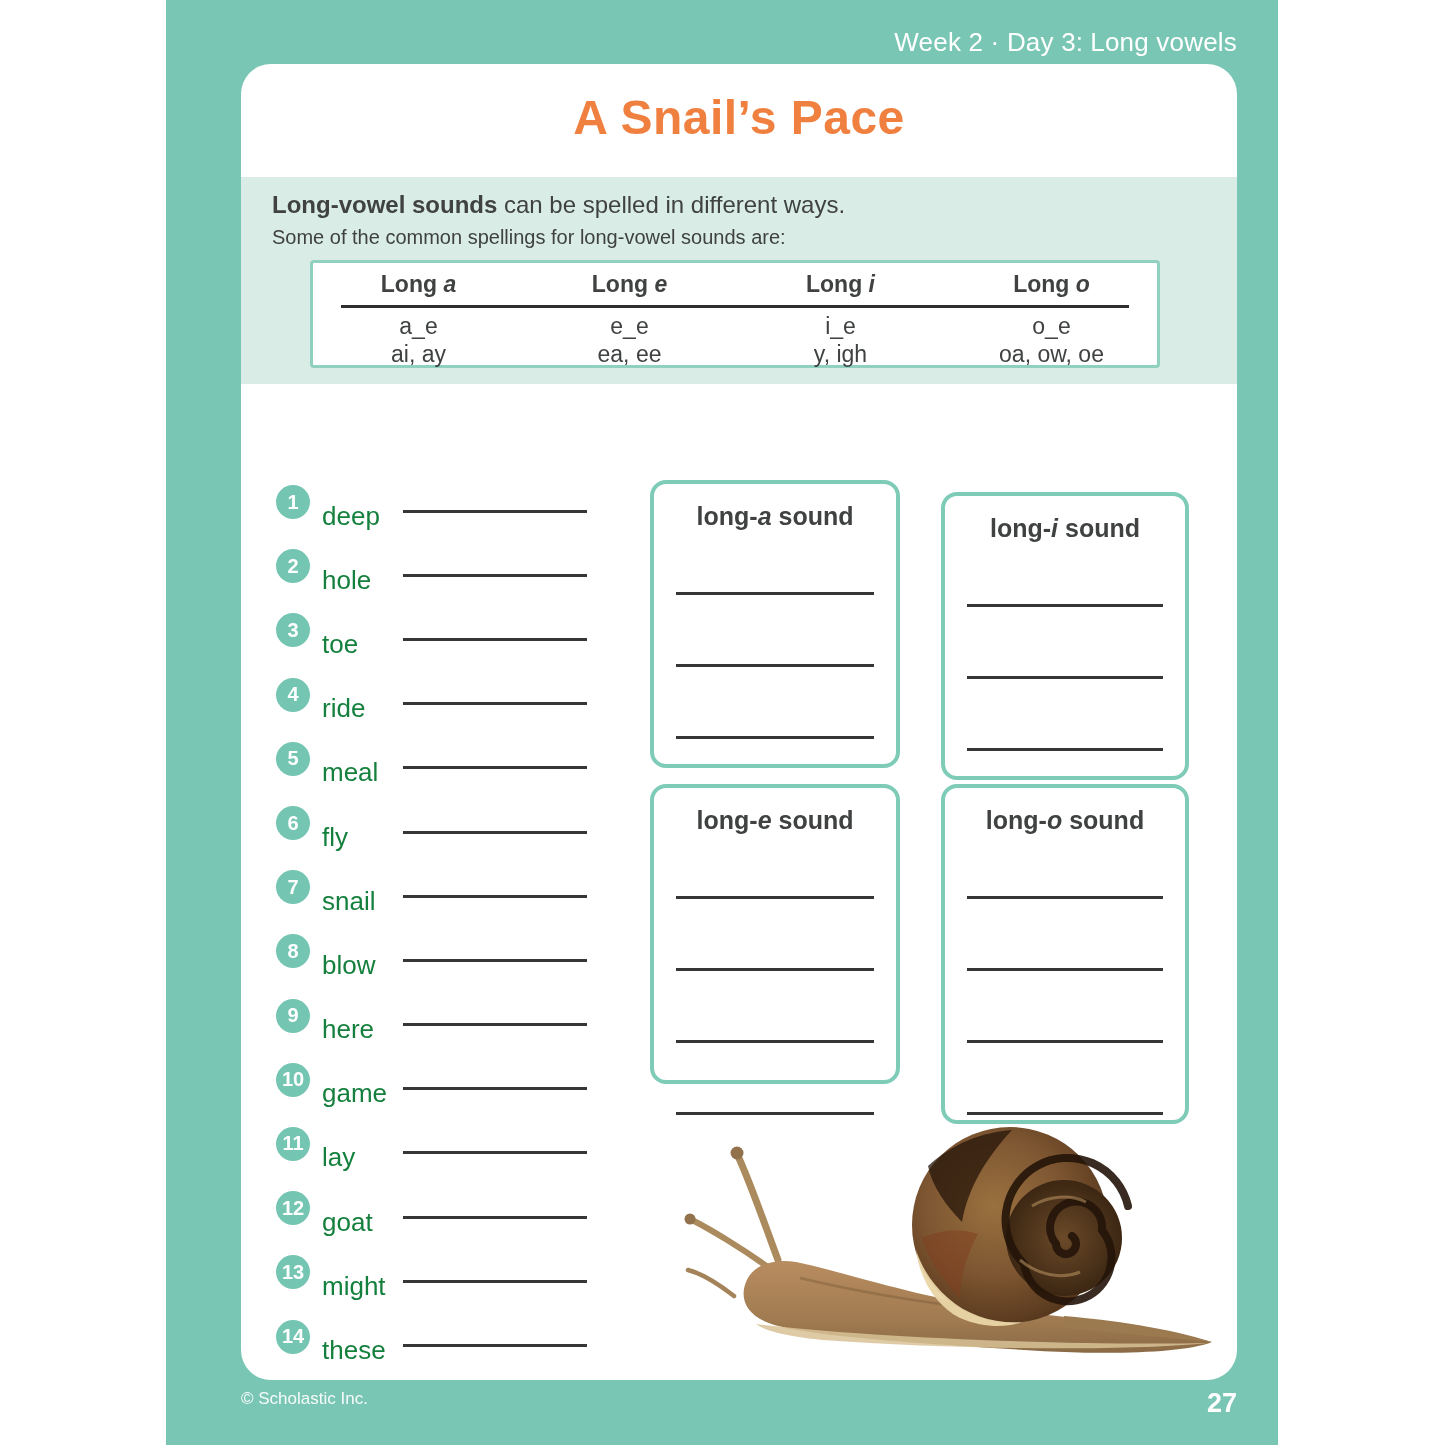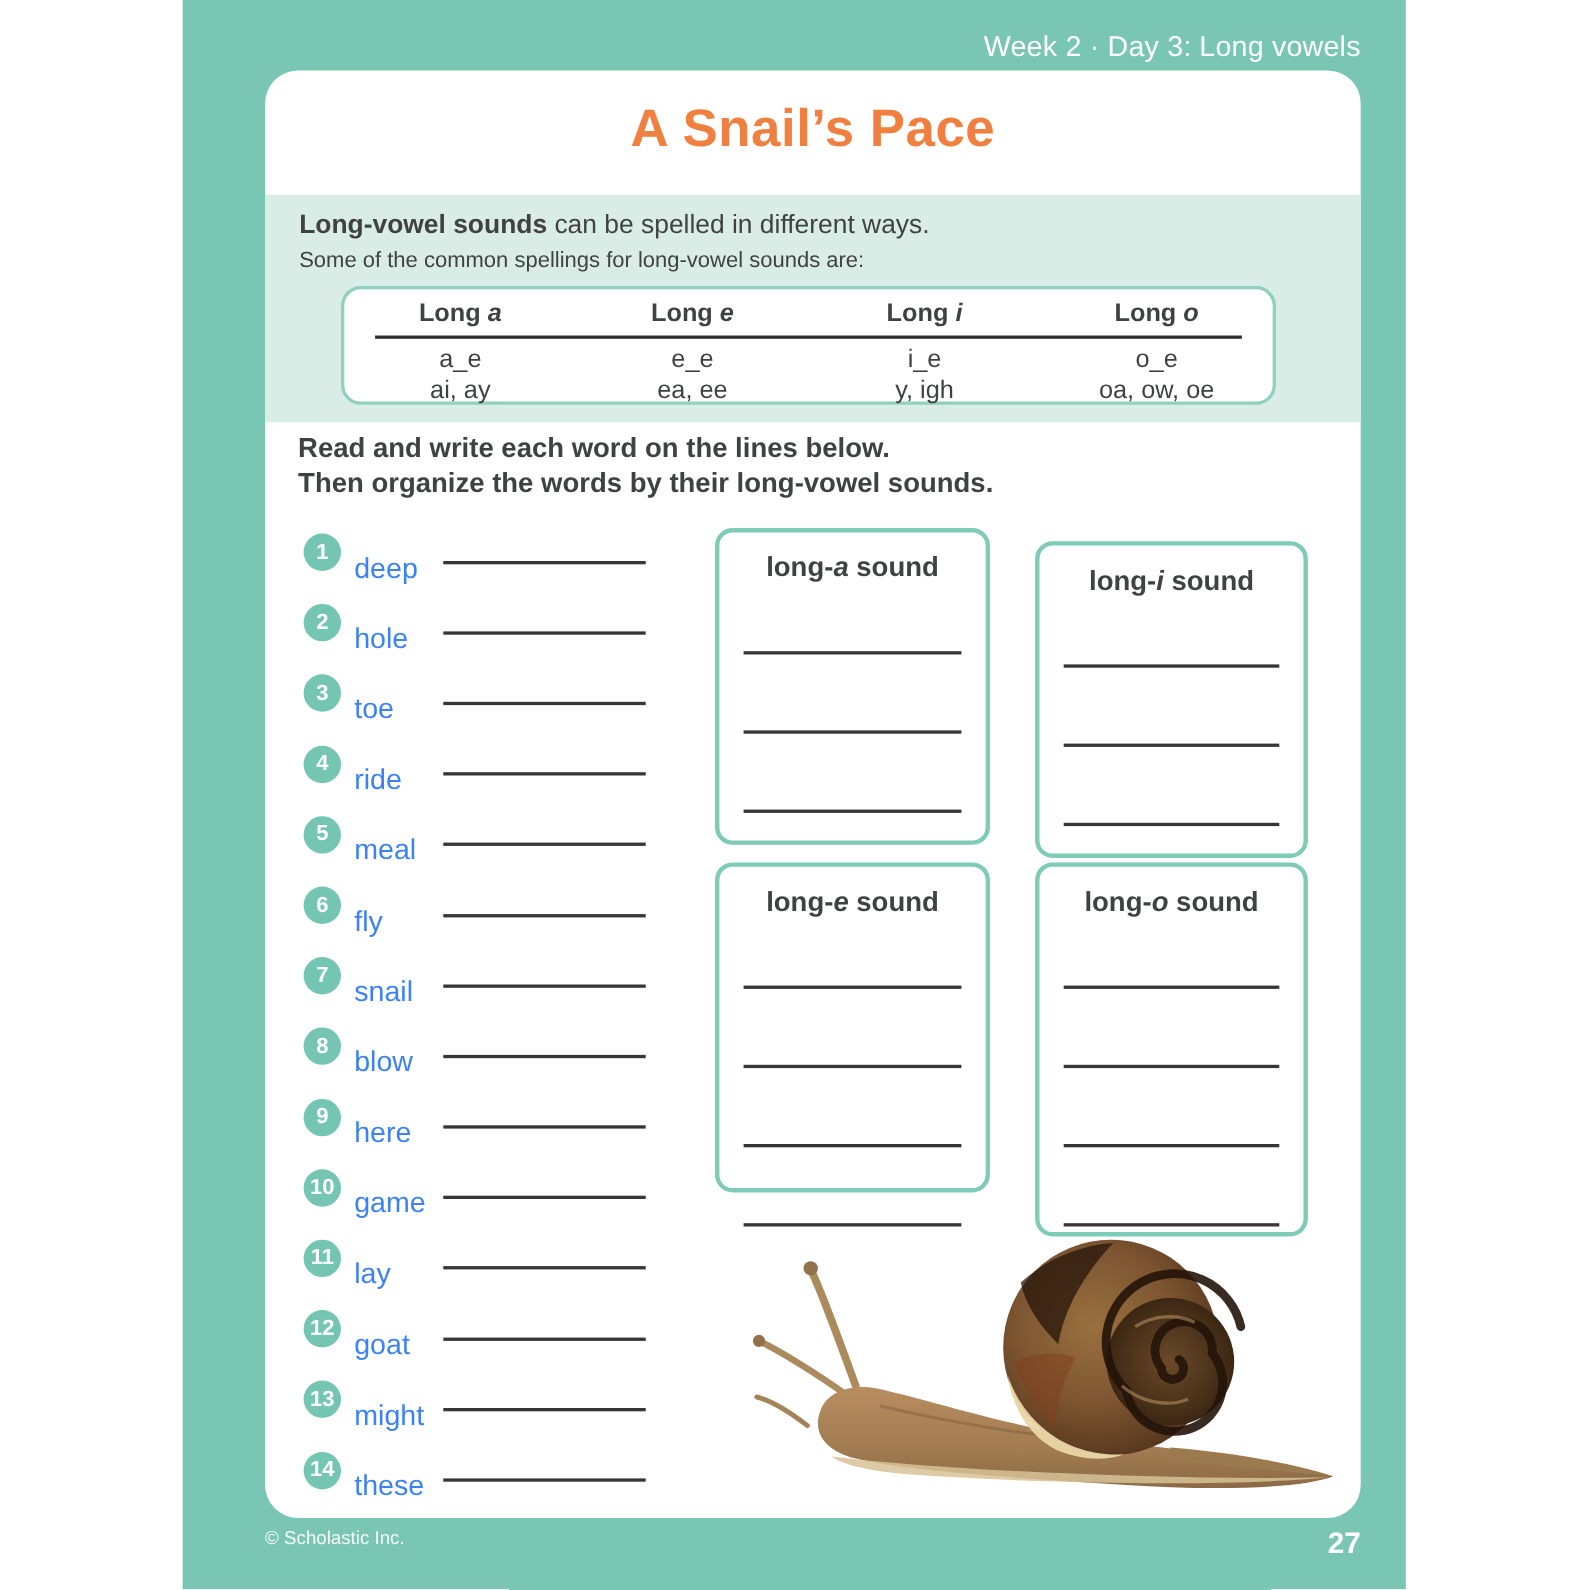--- a/index.html
+++ b/index.html
@@ -15,34 +15,34 @@
 
   .card { position:absolute; left:241px; top:64px; width:996px; height:1316px; background:#ffffff; border-radius:30px; }
 
   .ws-title { position:absolute; top:26px; left:0; width:100%; text-align:center; color:#f08040; font-size:48px; font-weight:bold; letter-spacing:.5px; }
 
   .intro { position:absolute; left:0; top:113px; width:100%; height:207px; background:#d9ece6; color:#3f4241; }
   .intro .p1 { position:absolute; left:31px; top:13px; font-size:24px; line-height:30px; }
   .intro .p1 b { font-weight:bold; }
   .intro .p2 { position:absolute; left:31px; top:45px; font-size:20px; line-height:30px; }
 
-  .table-box { position:absolute; left:69px; top:83px; width:850px; height:108px; background:#ffffff; border:3px solid #8fd0bf; border-radius:18px; }
+  .table-box { position:absolute; left:69px; top:83px; width:850px; height:108px; background:#ffffff; border:3px solid #8fd0bf; border-radius:4px; }
   .t-row { position:absolute; left:0; width:100%; display:grid; grid-template-columns:repeat(4,1fr); text-align:center; color:#3f4241; }
   .t-head { top:8px; font-size:23px; font-weight:bold; }
   .t-head .vowel { font-style:italic; }
   .t-underline { position:absolute; left:28px; right:28px; top:42px; border-top:3px solid #2e2e2e; }
   .t-r1 { top:50px; font-size:23px; }
   .t-r2 { top:78px; font-size:23px; }
 
   .instructions { position:absolute; left:30px; top:327px; font-size:25px; font-weight:bold; color:#3f4241; line-height:32px; }
 
   .word-list { position:absolute; left:35px; top:406px; }
   .word-row { height:64.2px; display:flex; align-items:center; }
   .num-circle { width:34px; height:34px; border-radius:50%; background:#74c5b2; color:#ffffff; font-weight:bold; font-size:20px; display:flex; align-items:center; justify-content:center; flex:none; }
-  .word-label { margin-left:12px; width:81px; font-size:26px; color:#3b82f6; flex:none;margin-top:28px; }
+  .word-label { margin-left:12px; width:81px; font-size:26px; color:#15803d; flex:none;margin-top:28px; }
   .write-line { width:184px; border-bottom:3px solid #363636; transform:translateY(9px); flex:none; }
 
   .sort-box { position:absolute; background:#ffffff; border:4px solid #7ecbb8; border-radius:16px; }
   .sort-box.box-a { left:409px; top:416px; width:250px; height:288px; }
   .sort-box.box-i { left:700px; top:428px; width:248px; height:288px; }
   .sort-box.box-e { left:409px; top:720px; width:250px; height:300px; }
   .sort-box.box-o { left:700px; top:720px; width:248px; height:340px; }
   .sort-title { text-align:center; margin-top:18px; font-size:25px; font-weight:bold; color:#3f4241; }
   .sort-title .vowel { font-style:italic; }
   .box-line { position:absolute; left:22px; right:22px; border-top:3px solid #363636; }
@@ -85,24 +85,20 @@
         </div>
         <div class="t-row t-r2">
           <div>ai, ay</div>
           <div>ea, ee</div>
           <div>y, igh</div>
           <div>oa, ow, oe</div>
         </div>
       </div>
     </div>
 
-    <div class="instructions">
-      <div>Read and write each word on the lines below.</div>
-      <div>Then organize the words by their long-vowel sounds.</div>
-    </div>
 
     <div class="word-list" id="word-list">
   <div class="word-row">
     <span class="num-circle">1</span>
     <span class="word-label">deep</span>
     <span class="write-line"></span>
   </div>
 
   <div class="word-row">
     <span class="num-circle">2</span>

